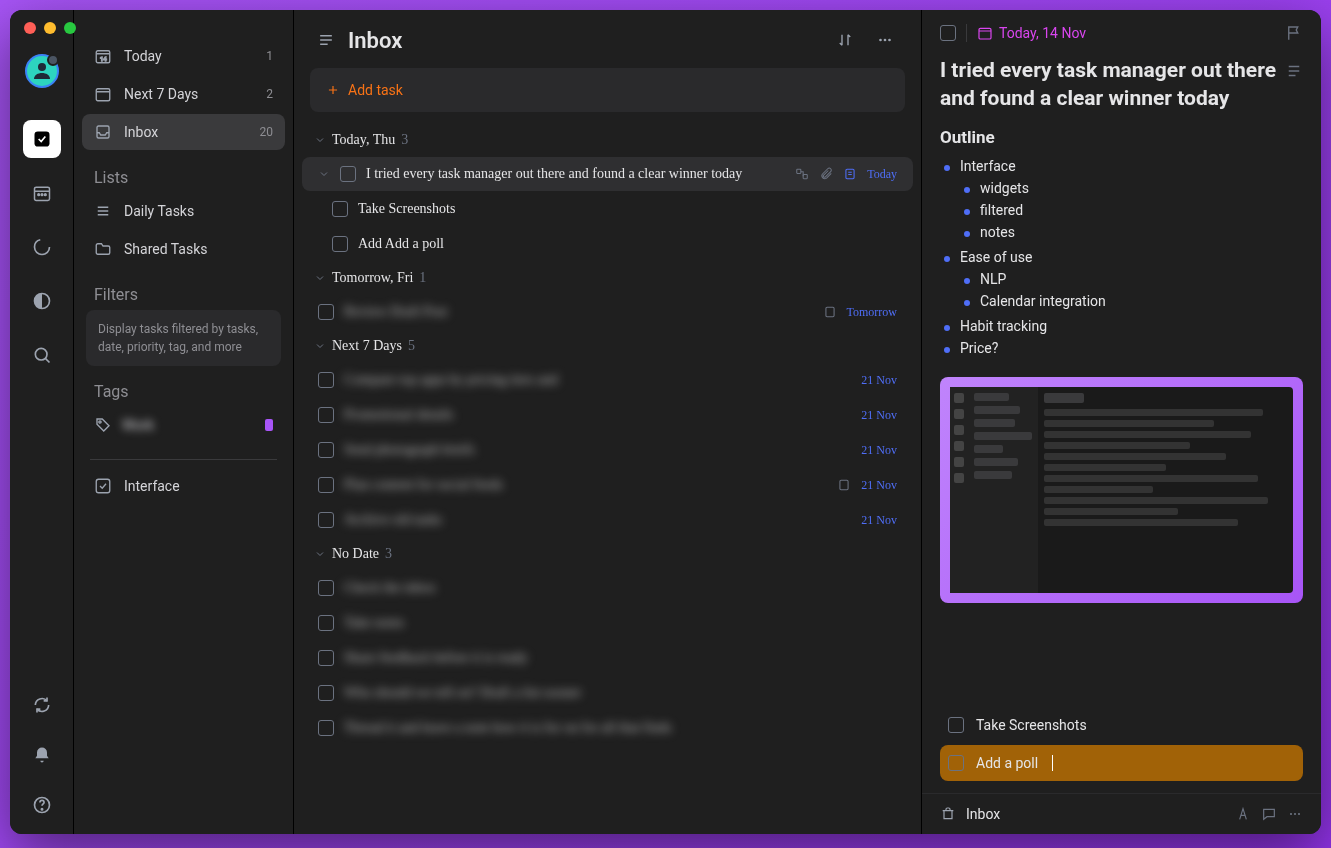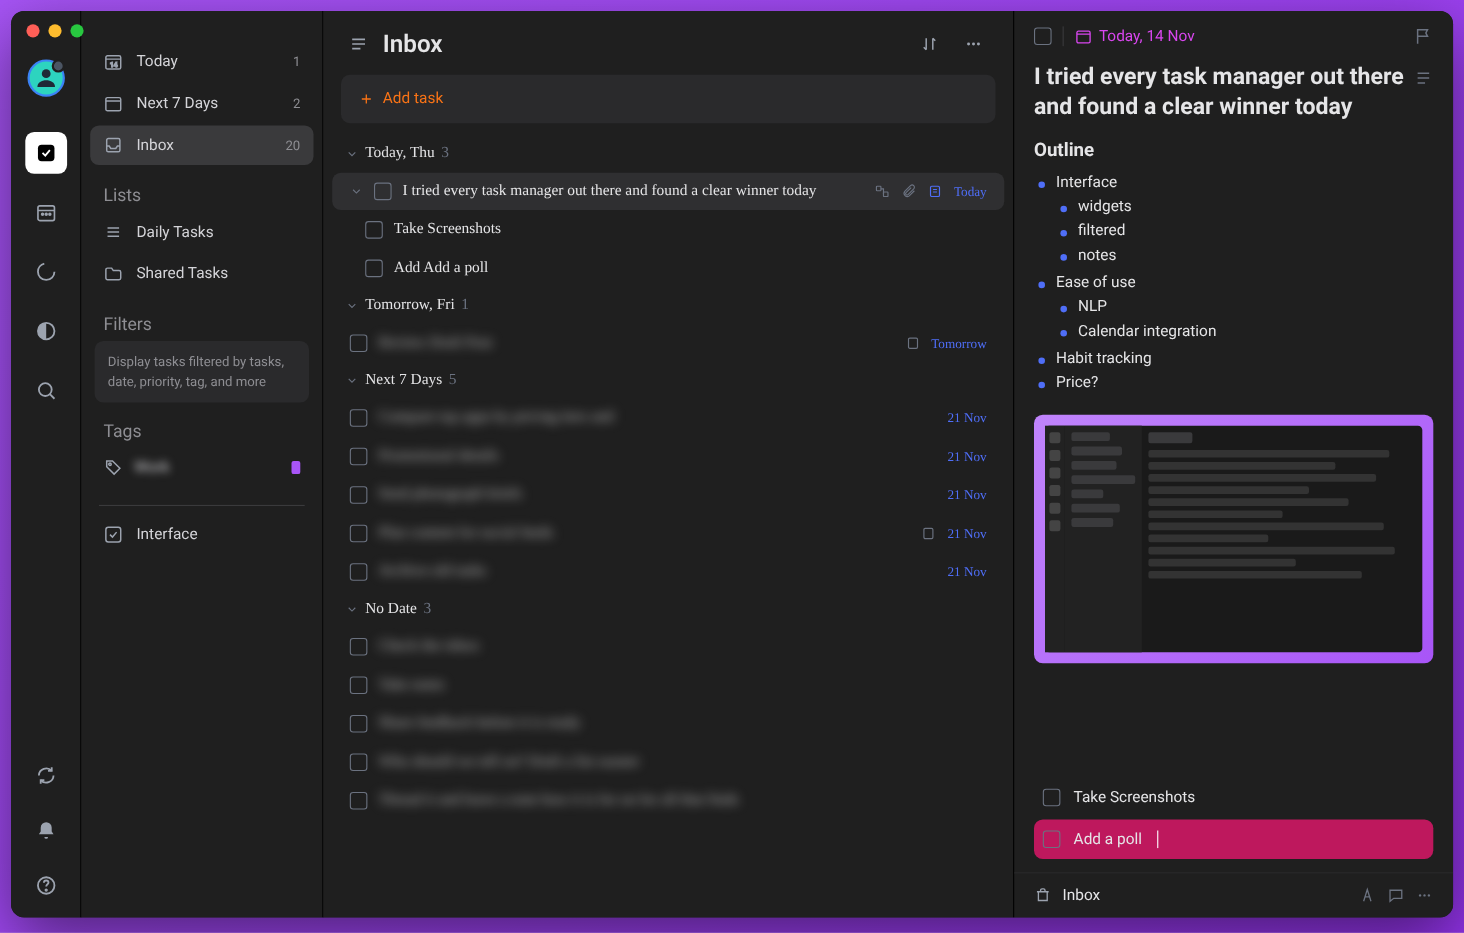--- a/index.html
+++ b/index.html
@@ -90,21 +90,21 @@
 .det-img .mock{width:100%;height:100%;background:#1a1a1a;border-radius:4px;display:flex;}
 .mock-rail{width:18px;background:#222;display:flex;flex-direction:column;gap:6px;padding:6px 4px;}
 .mock-rail div{width:10px;height:10px;background:#444;border-radius:2px;}
 .mock-side{width:70px;background:#222;padding:6px;}
 .mock-side div{height:8px;background:#3a3a3c;border-radius:2px;margin-bottom:5px;}
 .mock-main{flex:1;padding:6px;}
 .mock-main .mh{height:10px;background:#3a3a3c;border-radius:2px;margin-bottom:6px;width:40px;}
 .mock-main .ml{height:7px;background:#333;border-radius:2px;margin-bottom:4px;}
 .det-sub{padding:10px 18px;}
 .det-sub-item{display:flex;align-items:center;gap:12px;padding:10px 8px;font-size:14px;border-radius:8px;margin-bottom:2px;}
-.det-sub-item.hl{background:#be185d;}
+.det-sub-item.hl{background:#a16207;}
 .det-sub-item .ck{width:16px;height:16px;border:1.5px solid #6b7280;border-radius:3px;cursor:pointer;}
 .cursor{display:inline-block;width:1px;height:16px;background:#fff;margin-left:2px;vertical-align:middle;animation:blink 1s infinite;}
 @keyframes blink{50%{opacity:0;}}
 .det-foot{display:flex;align-items:center;gap:10px;padding:12px 18px;border-top:1px solid #2a2a2c;font-size:14px;}
 .det-foot svg{width:16px;height:16px;color:#9ca3af;}
 .det-foot .sp{flex:1;}
 .det-foot .ico{width:16px;height:16px;color:#6b7280;cursor:pointer;}
 </style>
 </head>
 <body>

